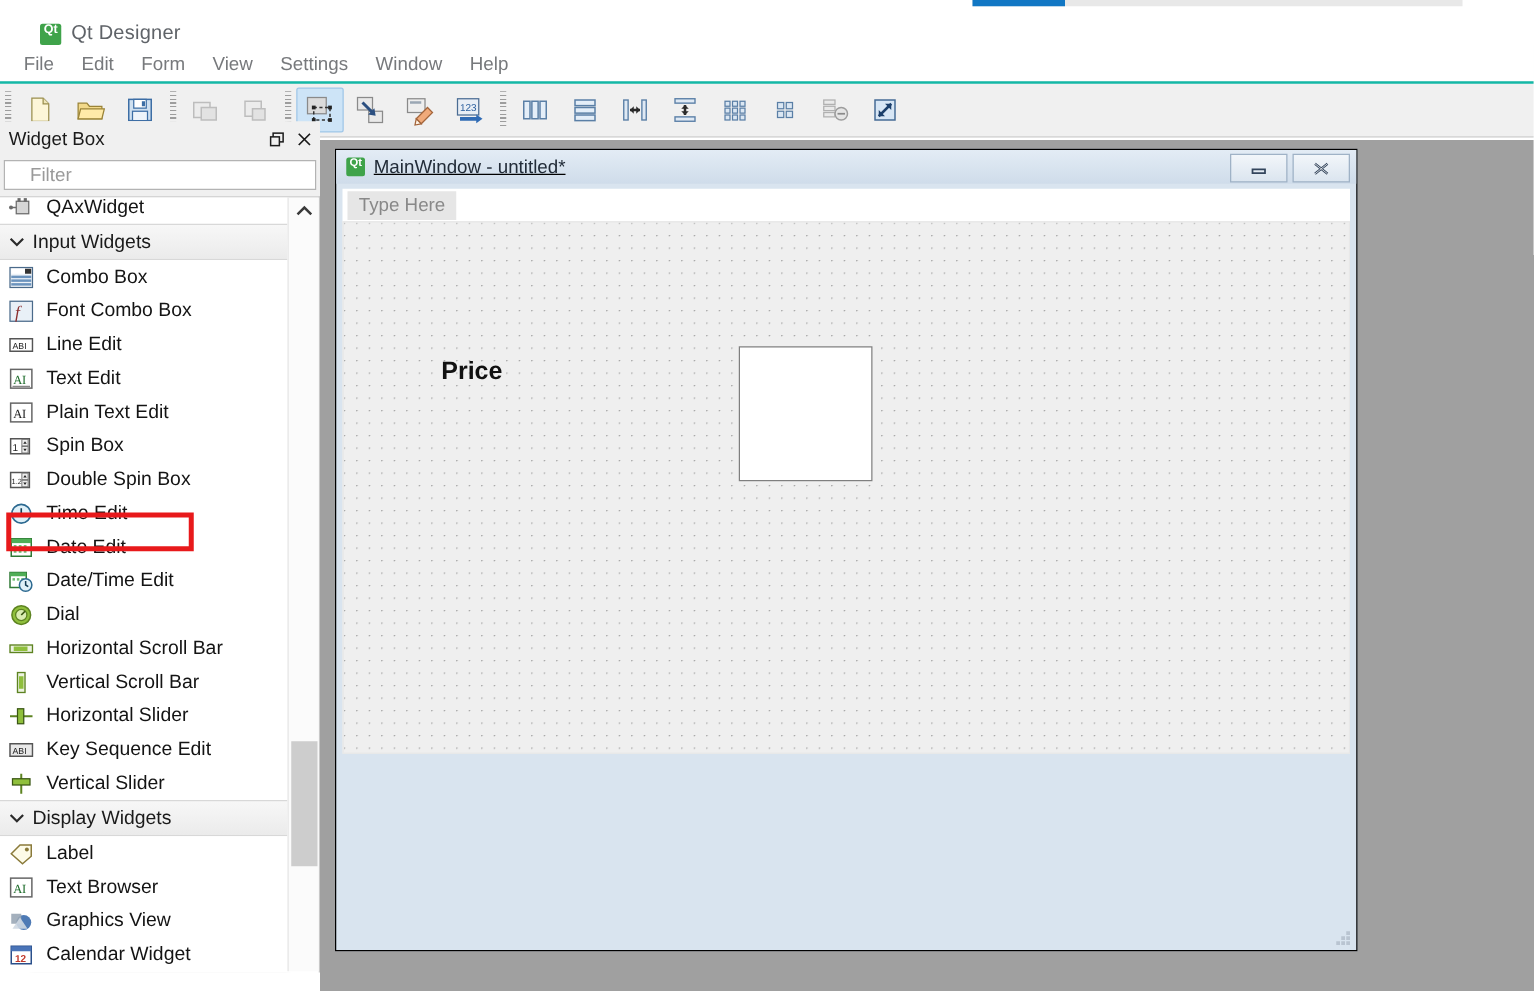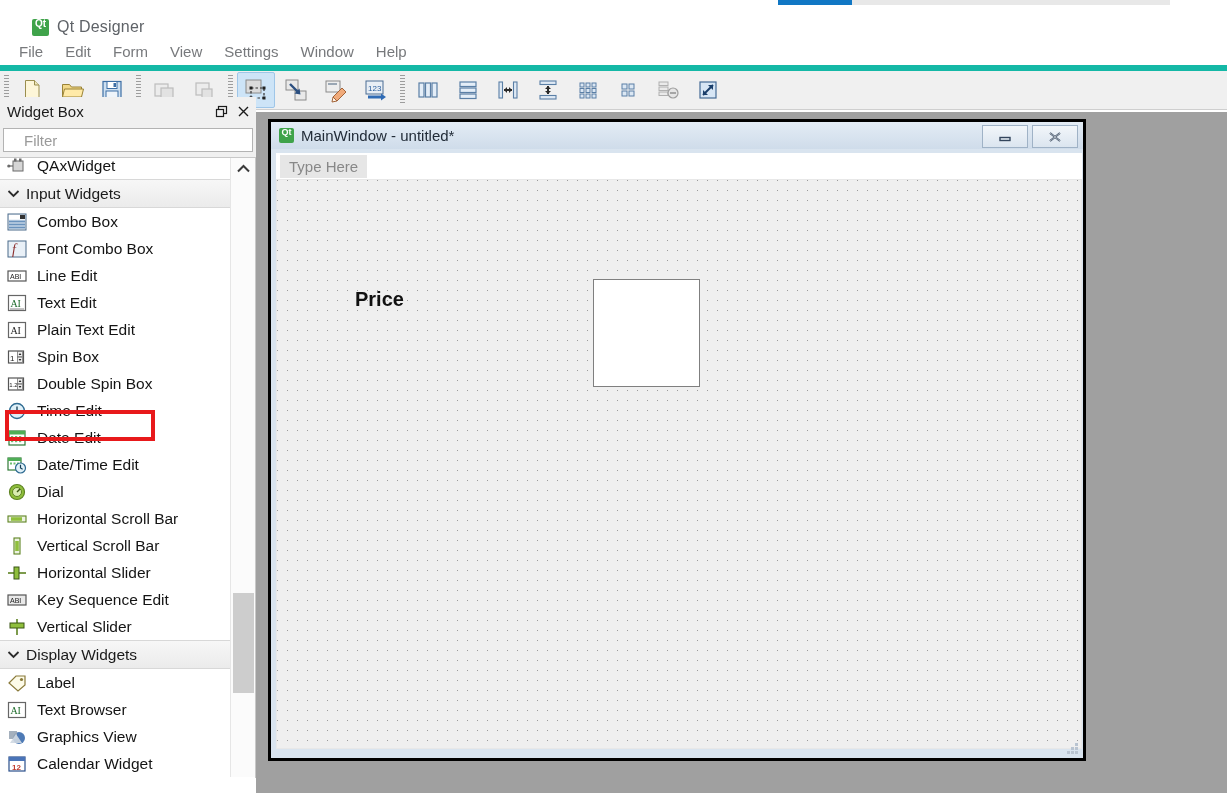--- a/index.html
+++ b/index.html
@@ -59,21 +59,21 @@
   }
   .menu-item {
     font-size: 15px; color: #77797c;
     padding: 2px 11px; cursor: default; white-space: nowrap;
   }
 
   
   #toolbar {
     position: absolute; left: 0; top: 65px; width: 1227px; height: 45px;
     background: #f0f0f0;
-    border-top: 6px solid #14b8a6;
+    border-top: 2px solid #14b8a6;
     border-bottom: 1px solid #cfcfcf;
     display: flex; align-items: center;
     box-sizing: border-box;
   }
   .tb-handle {
     width: 5px; height: 30px; margin: 0 3px 0 4px; flex: none;
     background-image: repeating-linear-gradient(to bottom,#9d9d9d 0px,#9d9d9d 1px,transparent 1px,transparent 3px);
   }
   .tb-btn {
     width: 36px; height: 34px; margin: 0 1px; flex: none;
@@ -166,22 +166,23 @@
   
   #workspace {
     position: absolute; left: 256px; top: 112px; width: 971px; height: 681px;
     background: #a0a0a0;
   }
 
   
   #form-window {
     position: absolute; left: 12px; top: 7px; width: 818px; height: 642px;
     background: #d9e4ef;
-    border: 3px solid #000000;
+    border: 1px solid #000000;
     box-sizing: border-box;
+    text-decoration: underline;
   }
   #form-titlebar {
     position: relative; height: 27px; width: 100%;
     background: linear-gradient(to bottom,#e3ecf5,#cfdcea);
     display: flex; align-items: center;
   }
   #form-qt-logo {
     width: 15px; height: 15px; margin-left: 8px; margin-right: 7px; flex: none;
     background: #3fa34a; border-radius: 2px; position: relative;
   }
@@ -207,21 +208,21 @@
     display: flex; align-items: center;
   }
   #type-here {
     margin-left: 4px; padding: 3px 9px;
     font-size: 15px; color: #888888;
     background: #e6e6e6;
     cursor: default;
   }
 
   #form-canvas {
-    position: absolute; left: 5px; top: 57px; width: 806px; height: 570px;
+    position: absolute; left: 5px; top: 57px; width: 806px; height: 426px;
     background-color: #efefef;
     background-image:
       radial-gradient(circle at 0.5px 0.5px, #9a9a9a 0.6px, transparent 0.7px);
     background-size: 10px 10px;
     border: 1px solid #e8e8e8;
     box-sizing: border-box;
     overflow: hidden;
   }
   #price-label {
     position: absolute; left: 78px; top: 108px;

